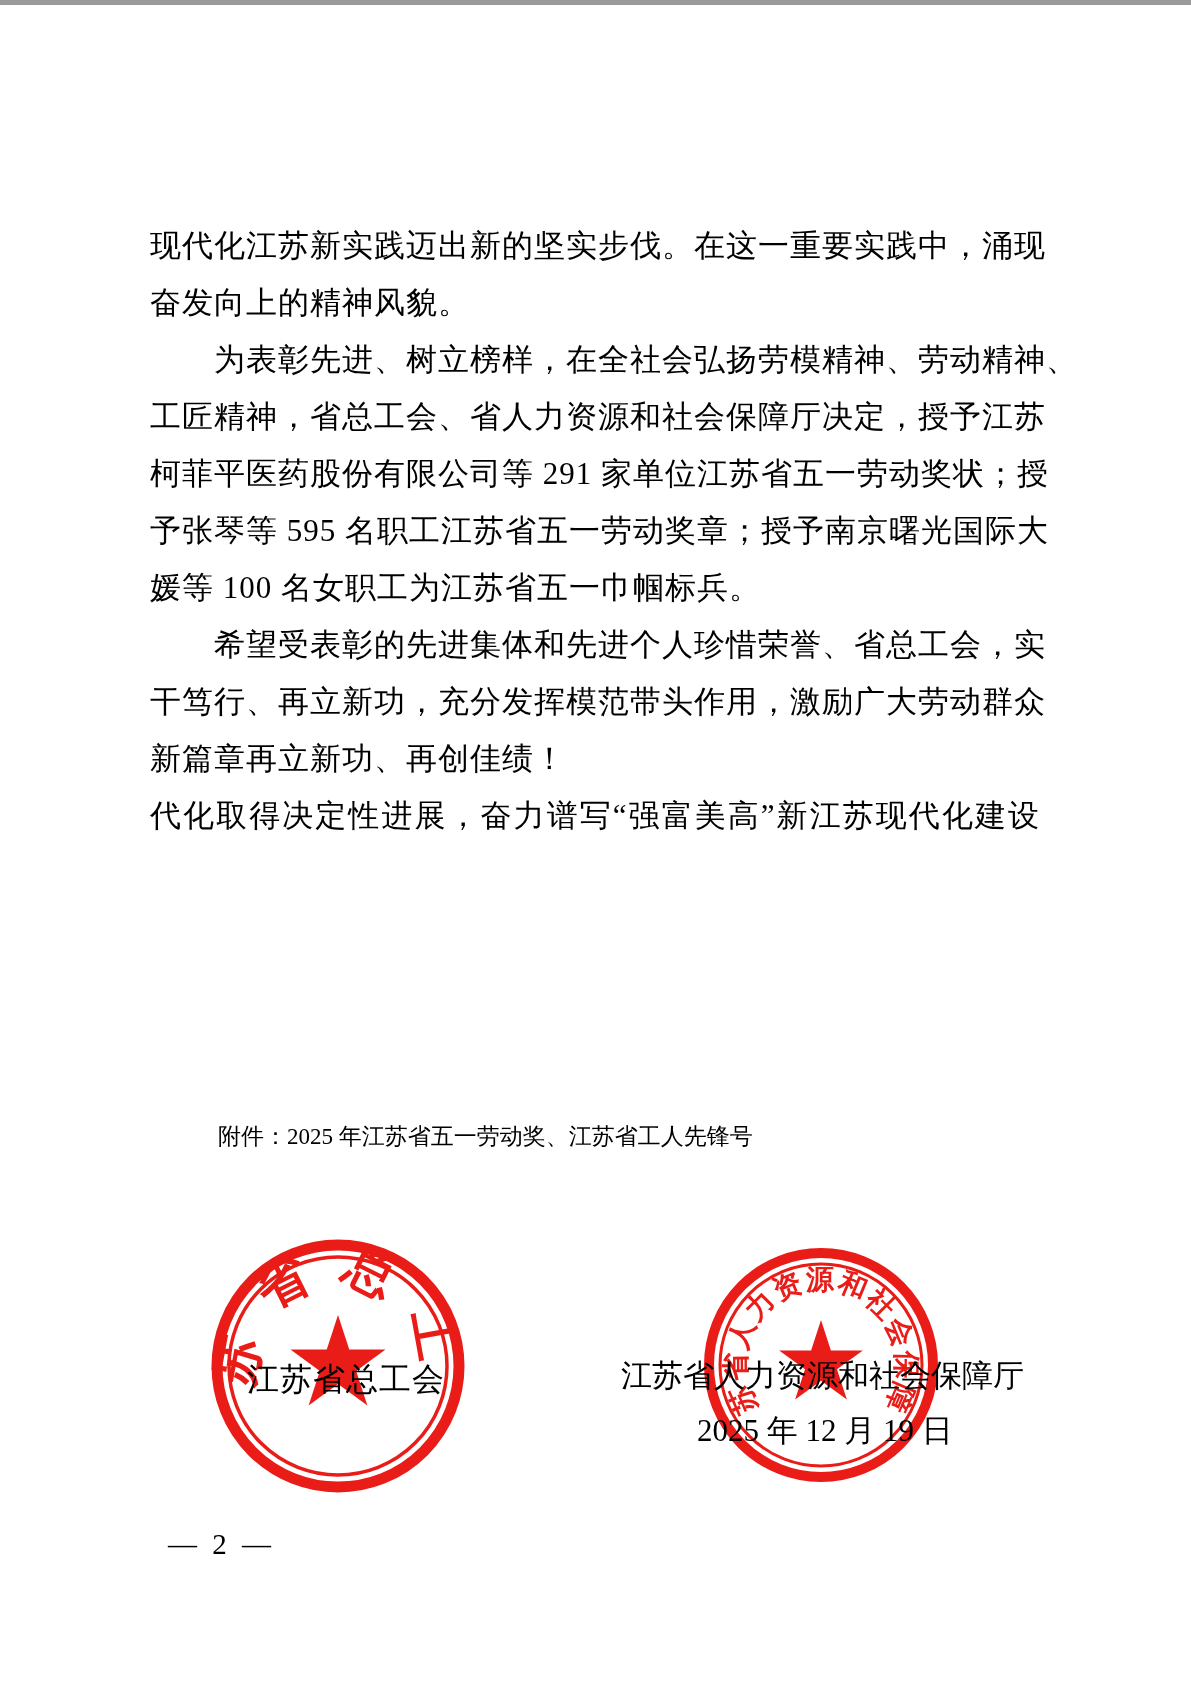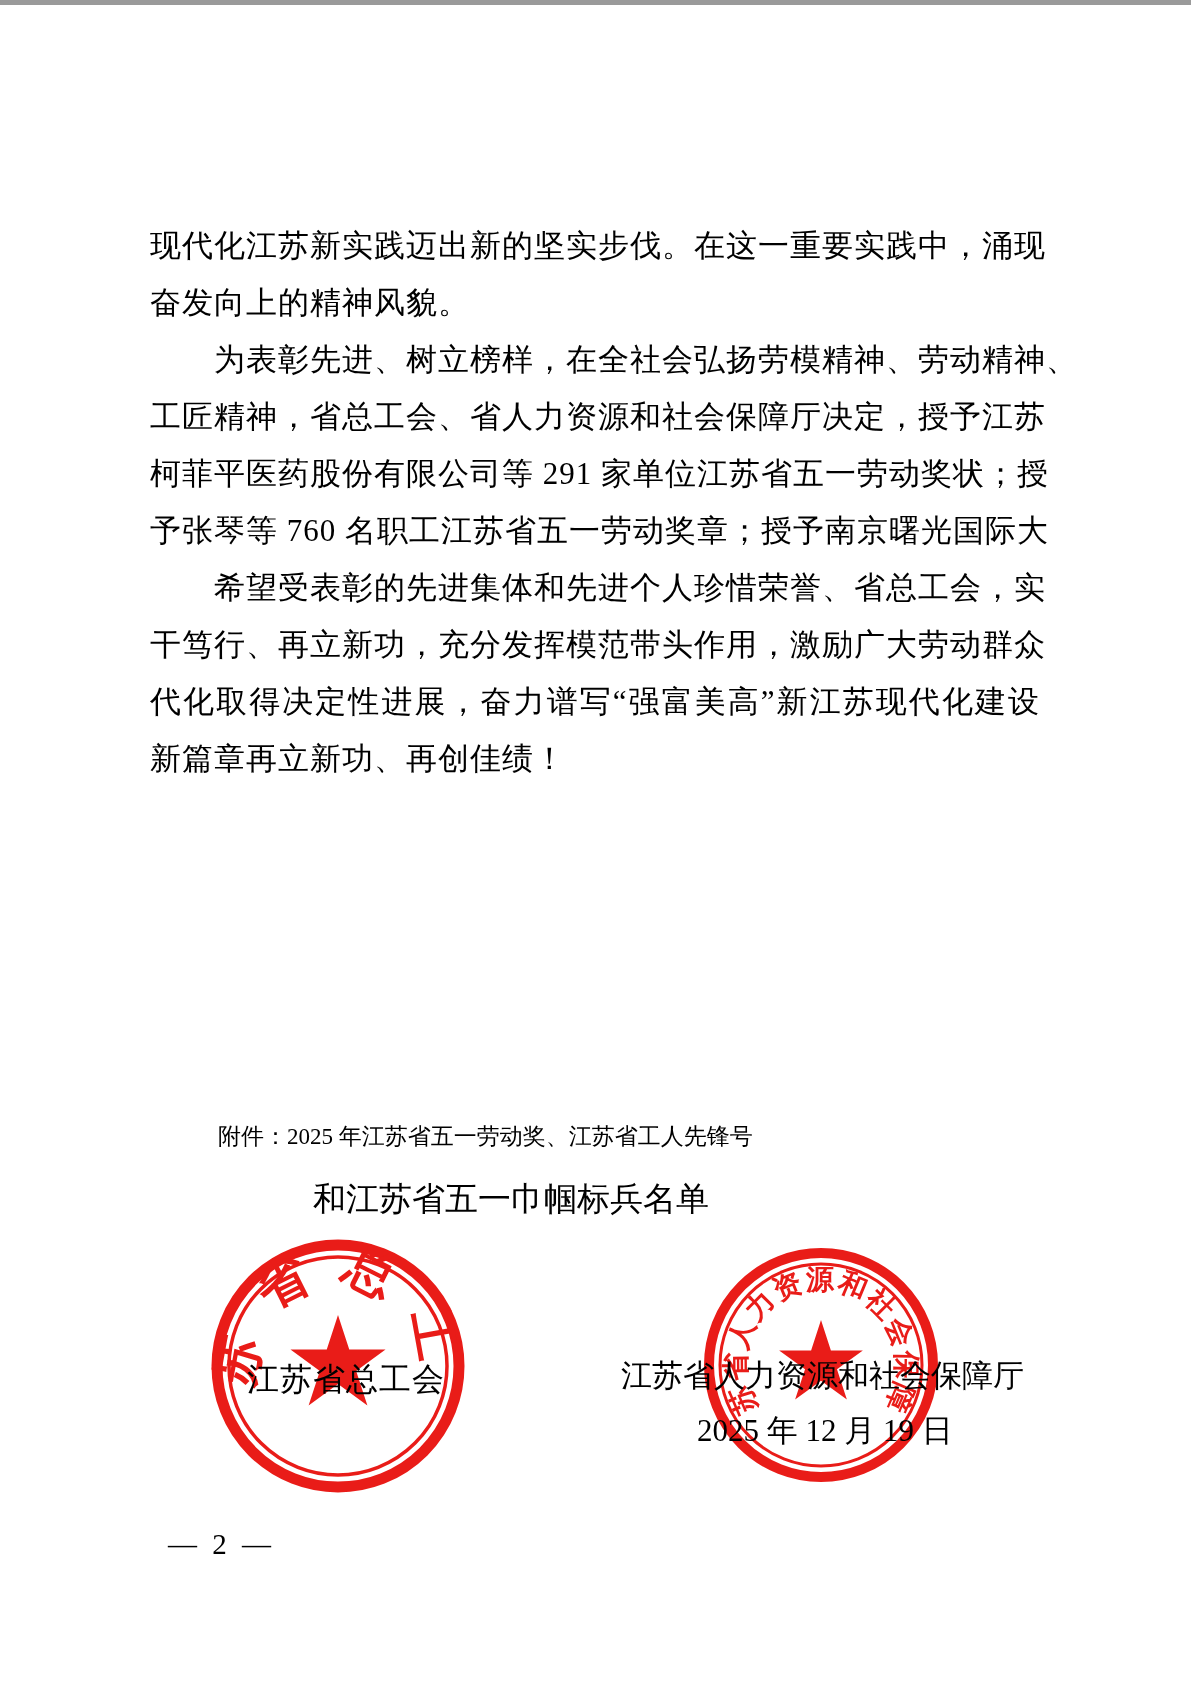--- a/index.html
+++ b/index.html
@@ -107,29 +107,29 @@
 <body>
 
 <div class="page">
 
   <div class="body-text">
     <div class="line">现代化江苏新实践迈出新的坚实步伐。在这一重要实践中，涌现</div>
     <div class="line para-end">奋发向上的精神风貌。</div>
     <div class="line">　　为表彰先进、树立榜样，在全社会弘扬劳模精神、劳动精神、</div>
     <div class="line">工匠精神，省总工会、省人力资源和社会保障厅决定，授予江苏</div>
     <div class="line">柯菲平医药股份有限公司等 291 家单位江苏省五一劳动奖状；授</div>
-    <div class="line">予张琴等 760 名职工江苏省五一劳动奖章；授予南京曙光国际大</div>
+    <div class="line">予张琴等 595 名职工江苏省五一劳动奖章；授予南京曙光国际大</div>
+    <div class="line para-end">媛等 100 名女职工为江苏省五一巾帼标兵。</div>
     <div class="line">　　希望受表彰的先进集体和先进个人珍惜荣誉、省总工会，实</div>
     <div class="line">干笃行、再立新功，充分发挥模范带头作用，激励广大劳动群众</div>
+    <div class="line para-end">新篇章再立新功、再创佳绩！</div>
     <div class="line">代化取得决定性进展，奋力谱写“强富美高”新江苏现代化建设</div>
-    <div class="line para-end">新篇章再立新功、再创佳绩！</div>
   </div>
 
   <div class="attachment-line-1">附件：2025 年江苏省五一劳动奖、江苏省工人先锋号</div>
-  <div class="attachment-line-2">和江苏省五一巾帼标兵名单</div>
 
   <div class="sig-org1">江苏省总工会</div>
   <div class="sig-org2">江苏省人力资源和社会保障厅</div>
   <div class="sig-date">2025 年 12 月 19 日</div>
 
   <div class="page-number">— 2 —</div>
 
   <svg class="seal-layer" width="1191" height="1684" viewBox="0 0 1191 1684">
     <defs>
       <path id="seal-arc-1" d="M 261 1389 A 82 82 0 1 1 415 1389" fill="none"></path>

